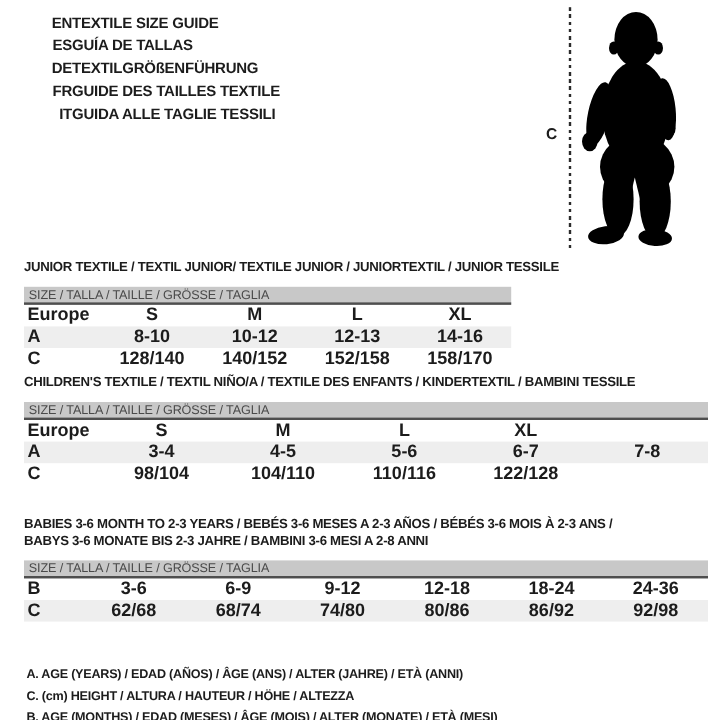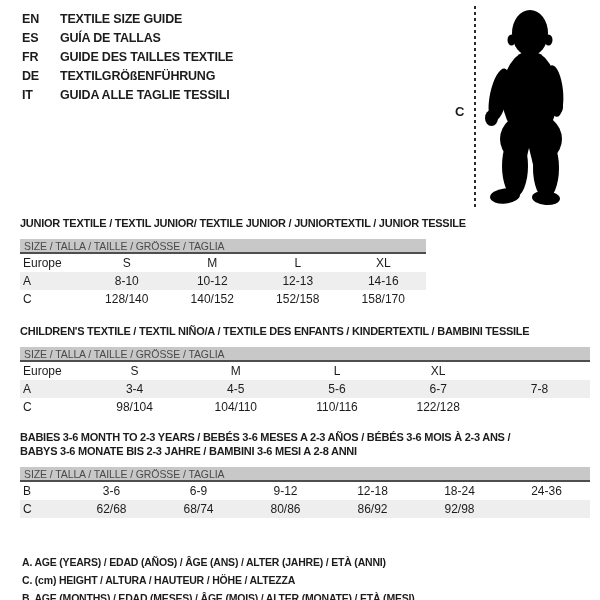--- a/index.html
+++ b/index.html
@@ -7,43 +7,43 @@
   body {
     width:600px; height:600px;
     font-family:"Liberation Sans", sans-serif;
     color:var(--text, #1c1c1c);
   }
   .page { position:relative; width:600px; height:600px; background:#fff; overflow:hidden; }
 
   
   .lang-list { position:absolute; left:22px; top:10px; }
   .lang-row { display:flex; height:19px; line-height:19px; font-weight:bold; font-size:12.5px; letter-spacing:-0.2px; }
-  .lang-code { width:38px; }
+  .lang-code { width:38px;text-align:right; }
 
   
   .dash-line {
     position:absolute; left:474px; top:6px; width:2px; height:201px;
     background:repeating-linear-gradient(to bottom, #2b2b2b 0 3px, transparent 3px 6px);
   }
   .figure-label { position:absolute; left:455px; top:104px; font-size:13px; font-weight:bold; }
   .baby-svg { position:absolute; left:485px; top:8px; }
 
   
   .tbl { position:absolute; left:20px; }
   #t1 { top:216px; width:406px; }
-  #t2 { top:324px; width:570px; }
+  #t2 { top:312px; width:570px; }
   #t3 { top:430px; width:570px; }
   .tbl-title { font-weight:bold; font-size:11px; letter-spacing:-0.25px; margin-bottom:9px; }
   .tbl-title div { white-space:nowrap; height:14px; line-height:14px; }
   .size-bar {
     height:15px; line-height:15px; background:var(--header-bar, #c8c8c8);
     border-bottom:2px solid var(--bar-border, #4e4e4e);
     padding-left:4px; font-size:10.5px; color:#4a4a4a; letter-spacing:-0.1px;
   }
-  .tbl-row { display:grid; height:18px; line-height:18px; font-size:12px; }
+  .tbl-row { display:grid; height:18px; line-height:18px; font-size:15px;font-weight:bold; }
   .tbl-row.shaded { background:var(--row-shade, #eeeeee); }
   .row-label { padding-left:3px; text-align:left; }
   .cell { text-align:center; }
 
   
   .notes { position:absolute; left:22px; top:553px; font-weight:bold; font-size:10.5px; letter-spacing:-0.2px; }
   .notes div { height:18px; line-height:18px; white-space:nowrap; }
 </style>
 </head>
 <body>
@@ -53,26 +53,26 @@
   <div class="lang-list">
     <div class="lang-row">
       <span class="lang-code">EN</span>
       <span class="lang-title">TEXTILE SIZE GUIDE</span>
     </div>
     <div class="lang-row">
       <span class="lang-code">ES</span>
       <span class="lang-title">GUÍA DE TALLAS</span>
     </div>
     <div class="lang-row">
+      <span class="lang-code">DE</span>
+      <span class="lang-title">TEXTILGRÖßENFÜHRUNG</span>
+    </div>
+    <div class="lang-row">
       <span class="lang-code">FR</span>
       <span class="lang-title">GUIDE DES TAILLES TEXTILE</span>
-    </div>
-    <div class="lang-row">
-      <span class="lang-code">DE</span>
-      <span class="lang-title">TEXTILGRÖßENFÜHRUNG</span>
     </div>
     <div class="lang-row">
       <span class="lang-code">IT</span>
       <span class="lang-title">GUIDA ALLE TAGLIE TESSILI</span>
     </div>
   </div>
 
   <div class="dash-line"></div>
   <div class="figure-label">C</div>
   <svg class="baby-svg" width="82" height="198" viewBox="0 0 82 198" aria-hidden="true">
@@ -176,20 +176,21 @@
           <div class="cell">6-9</div>
           <div class="cell">9-12</div>
           <div class="cell">12-18</div>
           <div class="cell">18-24</div>
           <div class="cell">24-36</div>
         </div>
         <div class="tbl-row shaded" style="grid-template-columns: 48px repeat(6, 1fr);">
           <div class="row-label">C</div>
           <div class="cell">62/68</div>
           <div class="cell">68/74</div>
+          <div class="cell">74/80</div>
           <div class="cell">80/86</div>
           <div class="cell">86/92</div>
           <div class="cell">92/98</div>
         </div>
       </div>
   </section>
 
   <div class="notes">
     <div>A. AGE (YEARS) / EDAD (AÑOS) / ÂGE (ANS) / ALTER (JAHRE) / ETÀ (ANNI)</div>
     <div>C. (cm) HEIGHT / ALTURA / HAUTEUR / HÖHE / ALTEZZA</div>

